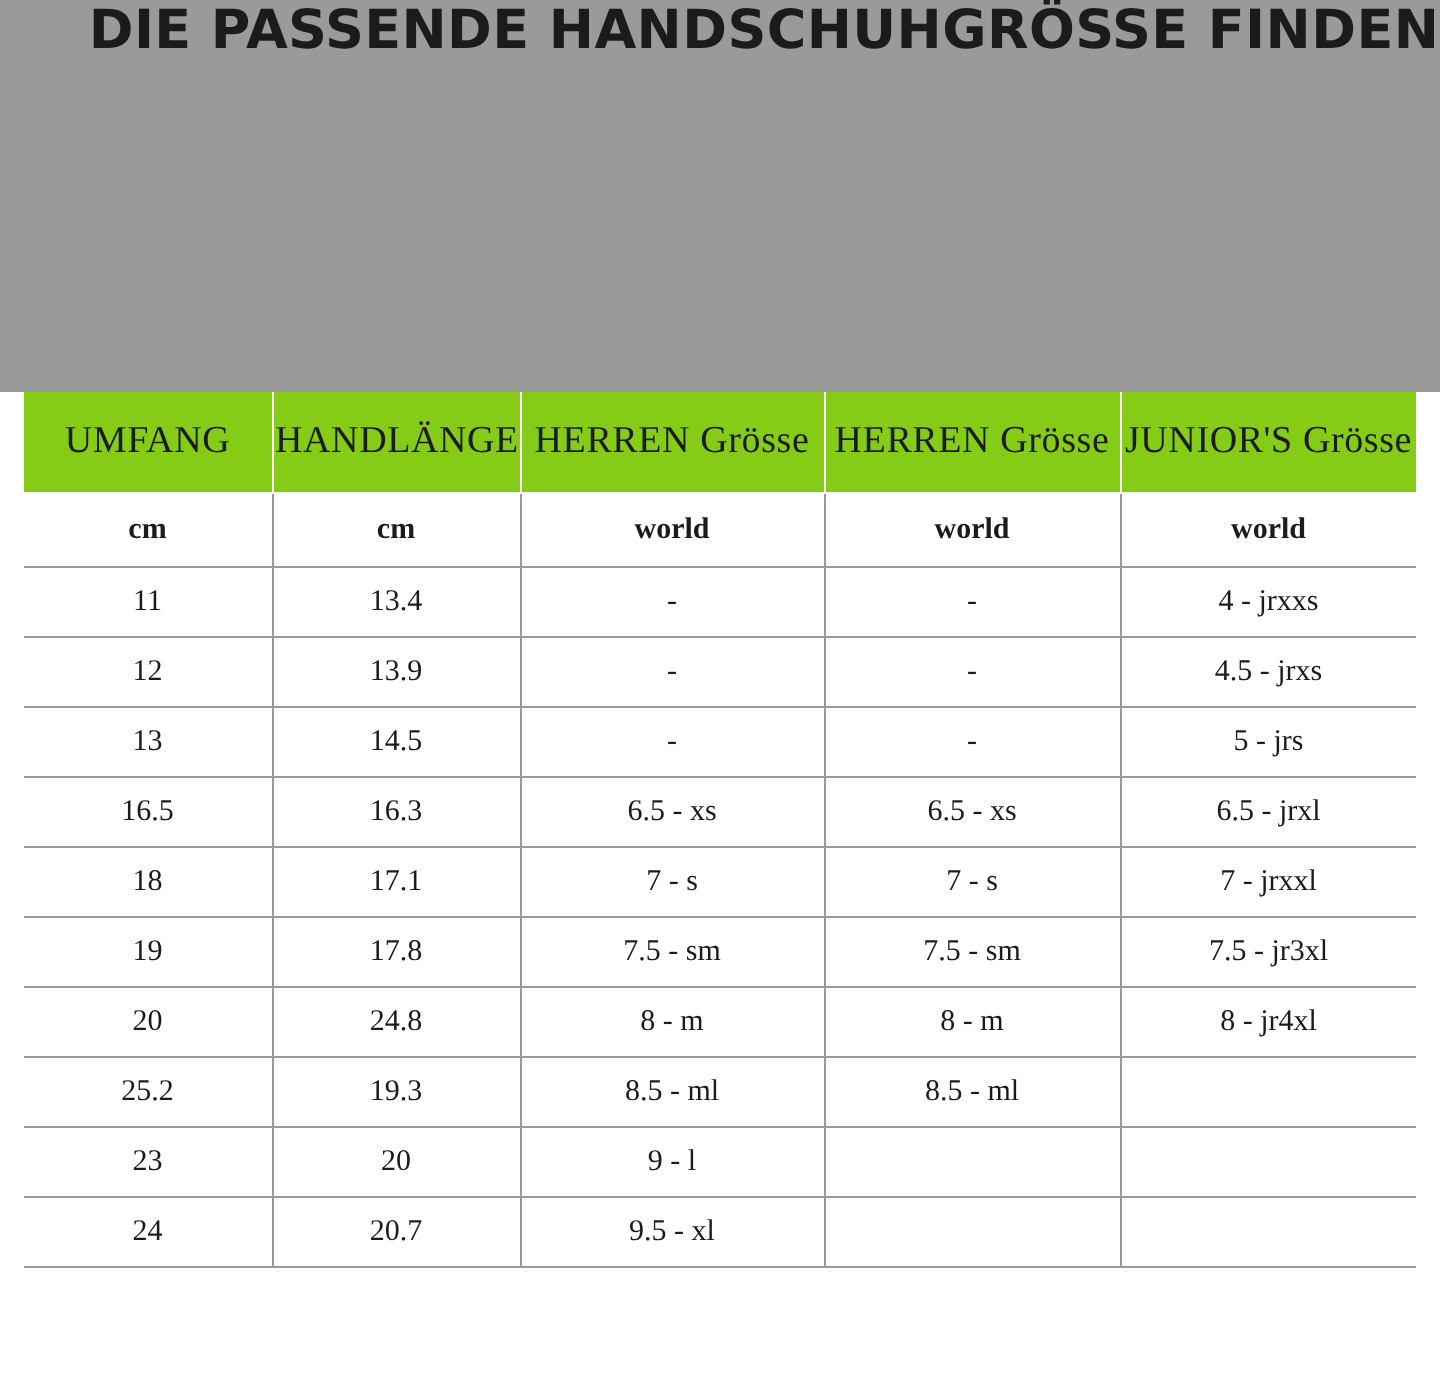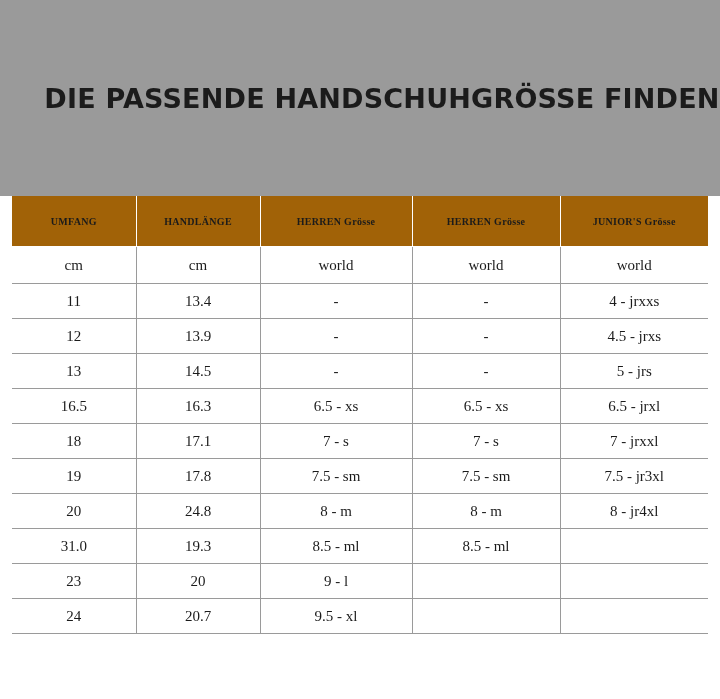--- a/index.html
+++ b/index.html
@@ -20,21 +20,21 @@
     position: relative;
     display: flex;
     flex-direction: column;
     background: #ffffff;
   }
   
   .banner {
     height: 196px;
     background: #9a9a9a;
     display: flex;
-    align-items: center;
+    align-items: flex-start;
     justify-content: center;
     flex: none;
     padding-left: 44px;
   }
   .banner-title {
     font-family: "DejaVu Sans", sans-serif;
     font-weight: bold;
     font-size: 27px;
     letter-spacing: 0.2px;
     color: #1b1b1b;
@@ -54,25 +54,25 @@
     table-layout: fixed;
     font-size: 15px;
   }
   table.size-table col.c0 { width: 124px; }
   table.size-table col.c1 { width: 124px; }
   table.size-table col.c2 { width: 152px; }
   table.size-table col.c3 { width: 148px; }
   table.size-table col.c4 { width: 148px; }
 
   table.size-table th {
-    background: #a16207;
+    background: #84cc16;
     color: #1b1b1b;
     font-family: "Liberation Serif", serif;
-    font-weight: bold;
-    font-size: 10px;
+    font-weight: normal;
+    font-size: 19px;
     height: 48px;
     letter-spacing: 0.3px;
     text-align: center;
     border-right: 1px solid #ffffff;
     border-bottom: 1px solid #ffffff;
     vertical-align: middle;
   }
   table.size-table th:last-child { border-right: none; }
 
   table.size-table td {
@@ -83,21 +83,21 @@
     color: #1b1b1b;
     border-right: 1px solid #9a9a9a;
     border-bottom: 1px solid #9a9a9a;
     background: #ffffff;
   }
   table.size-table tr.unit-row td {
     height: 34px;
     border-top: 1px solid #9a9a9a;
   }
   table.size-table td:last-child { border-right: none; }
-  table.size-table tbody tr:first-child td { border-top: none; }
+  table.size-table tbody tr:first-child td { border-top: none; font-weight: bold; }
 </style>
 </head>
 <body>
 
 <div class="page">
 
   <div class="banner">
     <div class="banner-title">DIE PASSENDE HANDSCHUHGRÖSSE FINDEN</div>
   </div>
 
@@ -171,21 +171,21 @@
           <td>7.5 - jr3xl</td>
         </tr>
         <tr>
           <td>20</td>
           <td>24.8</td>
           <td>8 - m</td>
           <td>8 - m</td>
           <td>8 - jr4xl</td>
         </tr>
         <tr>
-          <td>31.0</td>
+          <td>25.2</td>
           <td>19.3</td>
           <td>8.5 - ml</td>
           <td>8.5 - ml</td>
           <td></td>
         </tr>
         <tr>
           <td>23</td>
           <td>20</td>
           <td>9 - l</td>
           <td></td>

